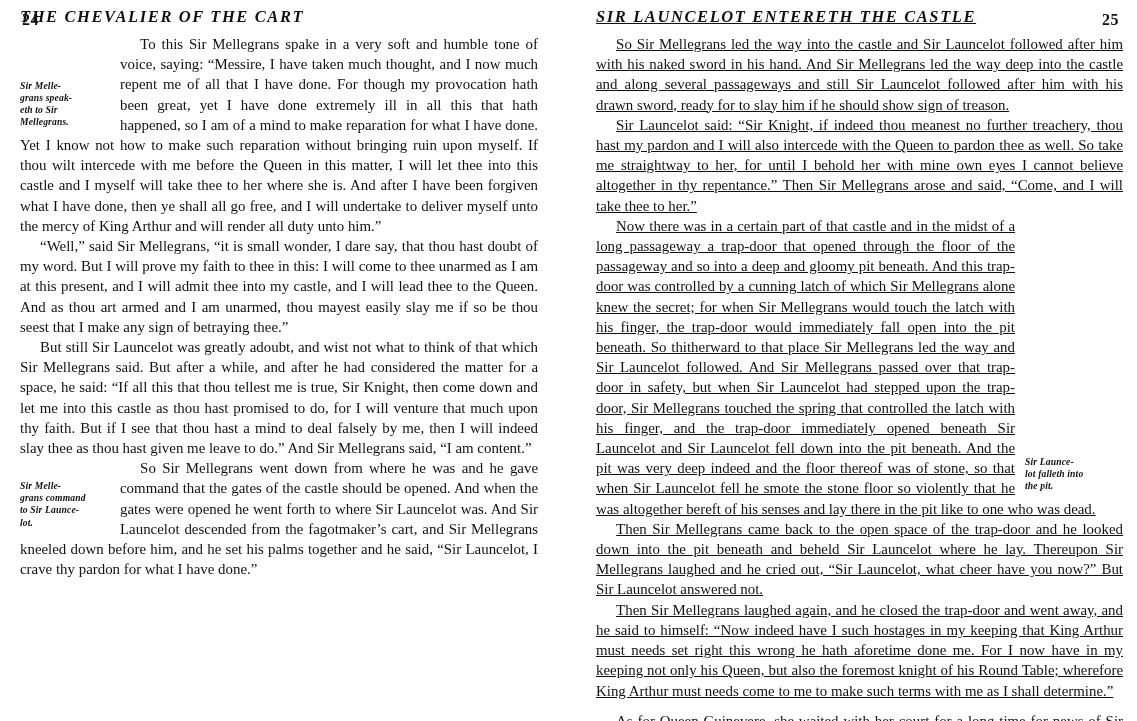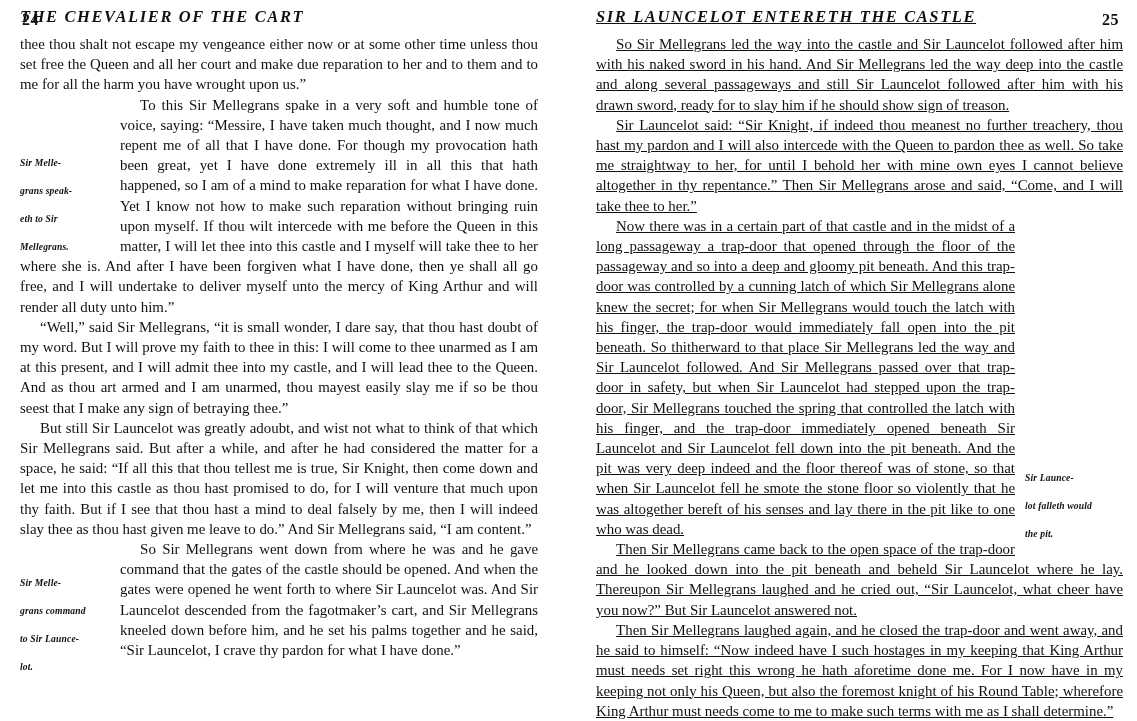--- a/index.html
+++ b/index.html
@@ -89,37 +89,36 @@
   }
   .sidenote-right {
     float: right;
     clear: right;
     shape-outside: margin-box;
     width: 98px;
     margin: 2px 0 2px 10px;
     text-align: left;
   }
   .gapline { height: 10px; }
-  .sidenote-line { display: block; margin-top: 16px; }
+  .sidenote-line { display: block; }
 </style>
 </head>
 <body>
 
 <div class="spread">
 
   <div class="page page-left">
 
     <div class="runhead">
       <span class="folio folio-left">24</span>
       <span class="runhead-title">THE CHEVALIER OF THE CART</span>
     </div>
 
     <div class="col">
 
-      <p class="noindent">thee thou shalt not escape my vengeance either now or at some other time unless thou set free the Queen and all her court and make due reparation to her and to them and to me for all the harm you have wrought upon us.”</p>
 
       <div class="sidenote sidenote-left" style="margin-top:46px;">
         <span class="sidenote-line">Sir Melle-</span>
         <span class="sidenote-line">grans speak-</span>
         <span class="sidenote-line">eth to Sir</span>
         <span class="sidenote-line">Mellegrans.</span>
       </div>
 
       <p>To this Sir Mellegrans spake in a very soft and humble tone of voice, saying: “Messire, I have taken much thought, and I now much repent me of all that I have done.  For though my provocation hath been great, yet I have done extremely ill in all this that hath happened, so I am of a mind to make reparation for what I have done.  Yet I know not how to make such reparation without bringing ruin upon myself.  If thou wilt intercede with me before the Queen in this matter, I will let thee into this castle and I myself will take thee to her where she is.  And after I have been forgiven what I have done, then ye shall all go free, and I will undertake to deliver myself unto the mercy of King Arthur and will render all duty unto him.”</p>
       <p>“Well,” said Sir Mellegrans, “it is small wonder, I dare say, that thou hast doubt of my word.  But I will prove my faith to thee in this: I will come to thee unarmed as I am at this present, and I will admit thee into my castle, and I will lead thee to the Queen.  And as thou art armed and I am unarmed, thou mayest easily slay me if so be thou seest that I make any sign of betraying thee.”</p>
@@ -144,21 +143,21 @@
       <span class="folio folio-right">25</span>
     </div>
 
     <div class="col">
 
       <p>So Sir Mellegrans led the way into the castle and Sir Launcelot followed after him with his naked sword in his hand.  And Sir Mellegrans led the way deep into the castle and along several passageways and still Sir Launcelot followed after him with his drawn sword, ready for to slay him if he should show sign of treason.</p>
       <p>Sir Launcelot said: “Sir Knight, if indeed thou meanest no further treachery, thou hast my pardon and I will also intercede with the Queen to pardon thee as well.  So take me straightway to her, for until I behold her with mine own eyes I cannot believe altogether in thy repentance.” Then Sir Mellegrans arose and said, “Come, and I will take thee to her.”</p>
 
       <div class="sidenote sidenote-right" style="margin-top:240px;">
         <span class="sidenote-line">Sir Launce-</span>
-        <span class="sidenote-line">lot falleth would</span>
+        <span class="sidenote-line">lot falleth into</span>
         <span class="sidenote-line">the pit.</span>
       </div>
 
       <p>Now there was in a certain part of that castle and in the midst of a long passageway a trap-door that opened through the floor of the passageway and so into a deep and gloomy pit beneath.  And this trap-door was controlled by a cunning latch of which Sir Mellegrans alone knew the secret; for when Sir Mellegrans would touch the latch with his finger, the trap-door would immediately fall open into the pit beneath.  So thitherward to that place Sir Mellegrans led the way and Sir Launcelot followed.  And Sir Mellegrans passed over that trap-door in safety, but when Sir Launcelot had stepped upon the trap-door, Sir Mellegrans touched the spring that controlled the latch with his finger, and the trap-door immediately opened beneath Sir Launcelot and Sir Launcelot fell down into the pit beneath.  And the pit was very deep indeed and the floor thereof was of stone, so that when Sir Launcelot fell he smote the stone floor so violently that he was altogether bereft of his senses and lay there in the pit like to one who was dead.</p>
       <p>Then Sir Mellegrans came back to the open space of the trap-door and he looked down into the pit beneath and beheld Sir Launcelot where he lay. Thereupon Sir Mellegrans laughed and he cried out, “Sir Launcelot, what cheer have you now?”  But Sir Launcelot answered not.</p>
       <p>Then Sir Mellegrans laughed again, and he closed the trap-door and went away, and he said to himself: “Now indeed have I such hostages in my keeping that King Arthur must needs set right this wrong he hath aforetime done me.  For I now have in my keeping not only his Queen, but also the foremost knight of his Round Table; wherefore King Arthur must needs come to me to make such terms with me as I shall determine.”</p>
       <div class="gapline"></div>
       <p>As for Queen Guinevere, she waited with her court for a long time for news of Sir Launcelot, for she wist that now Sir Launcelot was there at that place she must needs have news of him sooner or later.  But no news came to her; wherefore, as time passed by, she took great trouble because she</p>
 
     </div>

